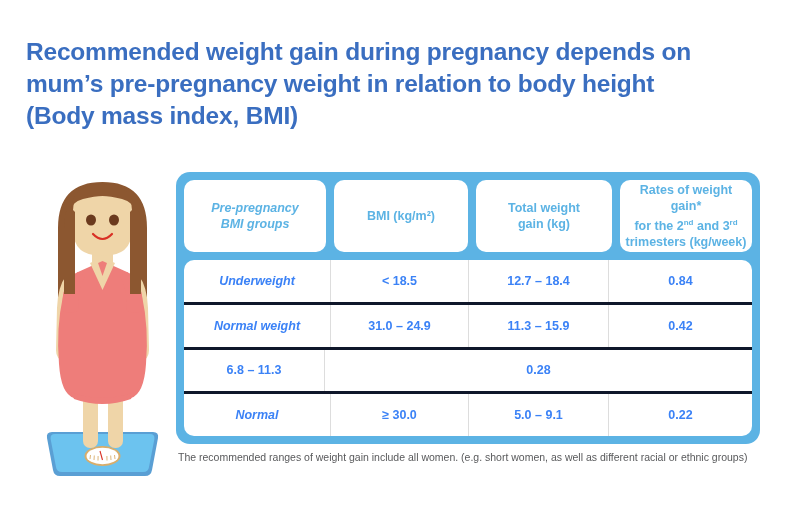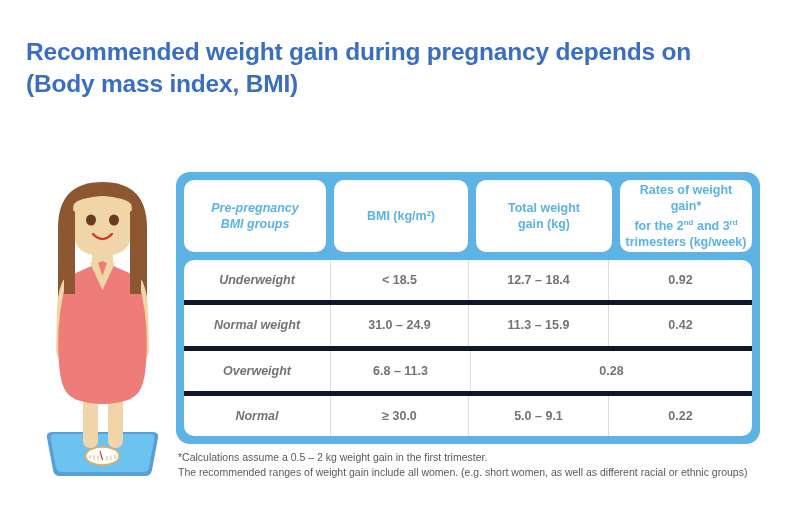--- a/index.html
+++ b/index.html
@@ -77,29 +77,29 @@
     background: #ffffff;
     border-radius: 10px;
     overflow: hidden;
     display: flex;
     flex-direction: column;
   }
   .trow {
     flex: 1 1 0;
     display: flex;
     align-items: stretch;
-    border-top: 5px solid #0f172a;
+    border-top: 3px solid #0f172a;
   }
   .trow:first-child { border-top: none; }
   .td {
     display: flex;
     align-items: center;
     justify-content: center;
     text-align: center;
-    color: #737373;
+    color: #3b82f6;
     font-size: 12.5px;
     font-weight: bold;
     border-left: 1px solid #dddddd;
   }
   .td:first-child { border-left: none; }
 
   
   .c1 { width: 146px; flex: 0 0 146px; font-style: italic; }
   .c2 { width: 138px; flex: 0 0 138px; }
   .c3 { width: 140px; flex: 0 0 140px; align-items: center; }
@@ -120,20 +120,21 @@
   }
   #footnotes div { white-space: nowrap; }
 </style>
 </head>
 <body>
 
 <div id="page">
 
   <div id="title">
     <span class="tline">Recommended weight gain during pregnancy depends on</span>
+    <span class="tline">mum’s pre-pregnancy weight in relation to body height</span>
     <span class="tline">(Body mass index, BMI)</span>
   </div>
 
   <div id="figure">
     <svg width="145" height="320" viewBox="0 0 145 320" xmlns="http://www.w3.org/2000/svg">
 
       <g>
         <path d="M22 264 L123 264 Q129 264 128 270 L122 302 Q121 308 115 308 L30 308 Q24 308 23 302 L17 270 Q16 264 22 264 Z" fill="#5a9fd4"></path>
         <path d="M25 266 L120 266 Q125 266 124.4 271 L119 299 Q118.4 304 113 304 L32 304 Q26.6 304 26 299 L20.6 271 Q20 266 25 266 Z" fill="#6cc3ef"></path>
 
@@ -222,41 +223,39 @@
           <span>trimesters (kg/week)</span>
         </div>
       </div>
     </div>
 
     <div id="tbody">
       <div class="trow">
         <div class="td c1">Underweight</div>
         <div class="td c2">&lt; 18.5</div>
         <div class="td c3">12.7 – 18.4</div>
-        <div class="td c4">0.92</div>
+        <div class="td c4">0.84</div>
       </div>
       <div class="trow">
         <div class="td c1">Normal weight</div>
         <div class="td c2">31.0 – 24.9</div>
         <div class="td c3">11.3 – 15.9</div>
         <div class="td c4">0.42</div>
       </div>
       <div class="trow">
-        <div class="td c1">Overweight</div>
         <div class="td c3">6.8 – 11.3</div>
         <div class="td c4">0.28</div>
       </div>
       <div class="trow">
         <div class="td c1">Normal</div>
         <div class="td c2">≥ 30.0</div>
         <div class="td c3">5.0 – 9.1</div>
         <div class="td c4">0.22</div>
       </div>
     </div>
 
   </div>
 
   <div id="footnotes">
-    <div>*Calculations assume a 0.5 – 2 kg weight gain in the first trimester.</div>
     <div>The recommended ranges of weight gain include all women. (e.g. short women, as well as different racial or ethnic groups)</div>
   </div>
 
 </div>
 
 </body></html>

